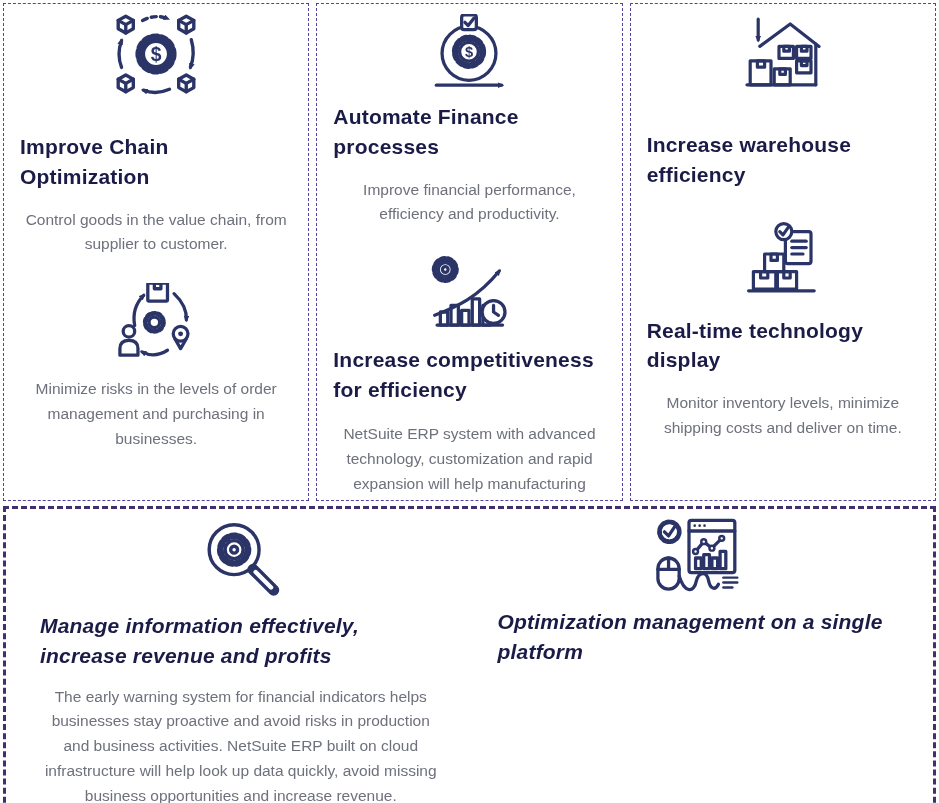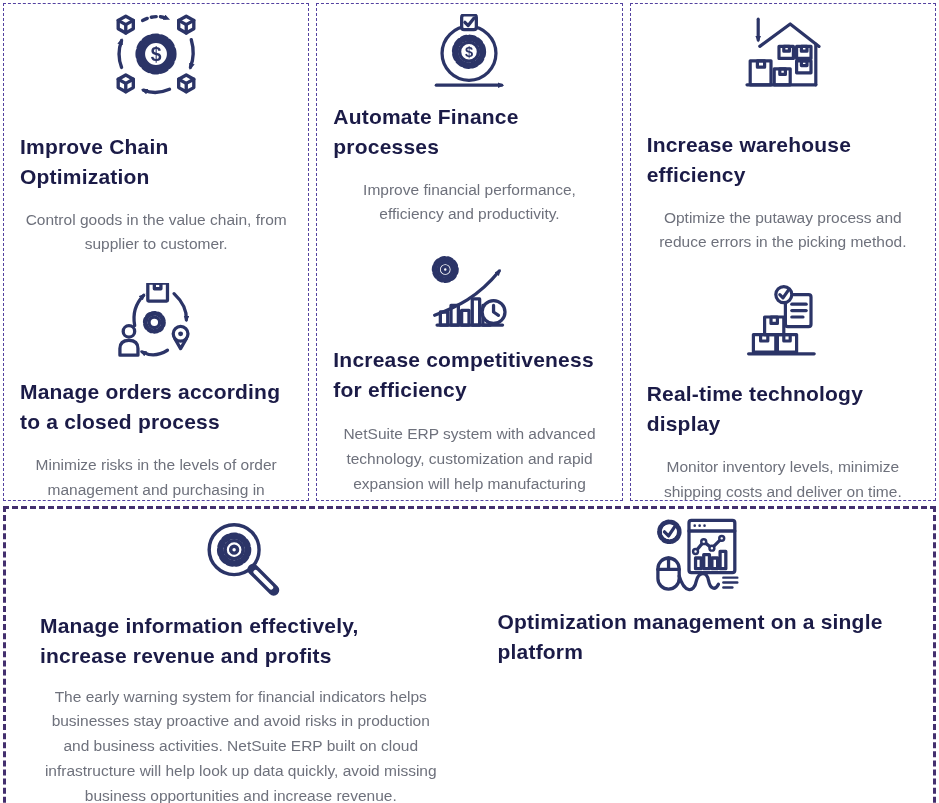--- a/index.html
+++ b/index.html
@@ -25,21 +25,21 @@
   .card:nth-child(1) .block:nth-child(2) .icon-wrap{margin:12px 0 12px;}
   .card:nth-child(2) .block:nth-child(1) .icon-wrap{margin:6px 0 6px;}
   .card:nth-child(2) .block:nth-child(1) .desc{margin-bottom:20px;}
   .card:nth-child(2) .block:nth-child(2) .icon-wrap{margin:6px 0 10px;}
   .card:nth-child(2) .block:nth-child(2) .desc{line-height:1.62;}
   .card:nth-child(3) .block:nth-child(1) .icon-wrap{margin:8px 0 34px;}
   .card:nth-child(3) .block:nth-child(2) .icon-wrap{margin:16px 0 14px;}
   .bottom-box{margin-top:5px;flex:1;border:3px dashed var(--border_thick);display:flex;padding:2px 6px;}
   .bcol{flex:1;display:flex;flex-direction:column;align-items:center;padding:2px 28px;}
   .bcol .icon-wrap{margin:4px 0 8px;}
-  .bcol .title{margin-bottom:14px;}
+  .bcol .title{margin-bottom:14px;font-style:italic;}
   
   .ic{stroke:var(--icon);fill:none;stroke-width:4;stroke-linecap:round;stroke-linejoin:round;}
   .ic .f{fill:var(--icon);stroke:none;}
   .ic .w{fill:#fff;}
   .ic .wl{stroke:#fff;}
   .ic text{stroke:none;font-weight:bold;font-family:"Liberation Sans",sans-serif;text-anchor:middle;}
 </style>
 </head>
 <body>
 
@@ -93,21 +93,20 @@
             <circle cx="17" cy="59" r="7"></circle>
             <path d="M6,88 V80 Q6,70 17,70 Q28,70 28,80 V88 Z"></path>
             <circle cx="80" cy="62" r="9"></circle>
             <circle cx="80" cy="62" r="3" class="f"></circle>
             <path d="M73,68 L80,80 L87,68"></path>
             <path d="M24,52 Q20,30 35,15" marker-end="url(#ah)"></path>
             <path d="M72,13 Q88,28 87,45" marker-end="url(#ah)"></path>
             <path d="M64,82 Q48,92 33,84" marker-end="url(#ah)"></path>
           </svg>
         </div>
-        <h3 class="title">Manage orders according to a closed process</h3>
         <p class="desc">Minimize risks in the levels of order management and purchasing in businesses.</p>
       </div>
     </div>
 
     <div class="card">
       <div class="block">
         <div class="icon-wrap">
           <svg class="ic" viewBox="0 0 120 100" width="98" height="82">
             <circle cx="60" cy="48" r="33"></circle>
             <path d="M20,87 H100" marker-end="url(#ah)"></path>
@@ -157,21 +156,20 @@
             <rect x="50" y="38" width="18" height="15"></rect>
               <rect x="56" y="38" width="7" height="6"></rect>
             <rect x="72" y="38" width="18" height="15"></rect>
               <rect x="78" y="38" width="7" height="6"></rect>
             <rect x="72" y="56" width="18" height="15"></rect>
               <rect x="78" y="56" width="7" height="6"></rect>
             <line x1="10" y1="86" x2="96" y2="86"></line>
           </svg>
         </div>
         <h3 class="title">Increase warehouse efficiency</h3>
-        <p class="desc">Optimize the putaway process and reduce errors in the picking method.</p>
       </div>
       <div class="block">
         <div class="icon-wrap">
           <svg class="ic" viewBox="0 0 110 100" width="88" height="80">
             <rect x="58" y="12" width="32" height="40" rx="3"></rect>
             <line x1="66" y1="24" x2="84" y2="24"></line>
             <line x1="66" y1="32" x2="84" y2="32"></line>
             <line x1="66" y1="40" x2="80" y2="40"></line>
             <circle cx="56" cy="12" r="10" class="w"></circle>
             <polyline points="51,12 55,16 62,6"></polyline>

